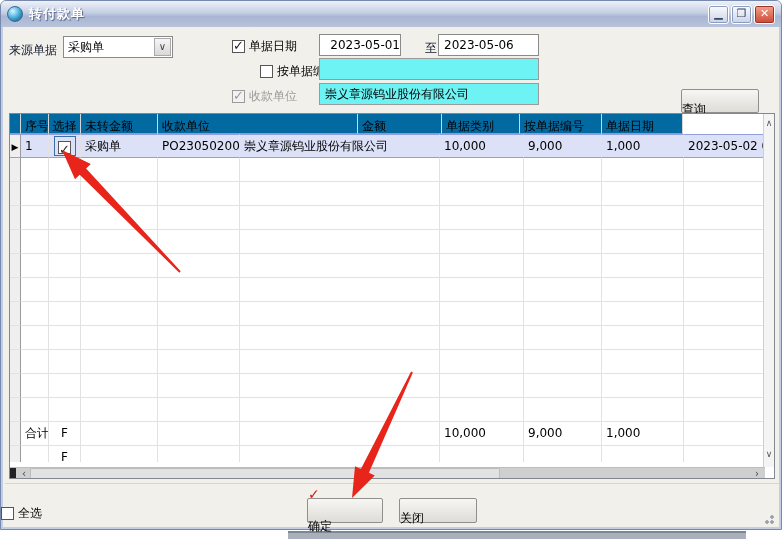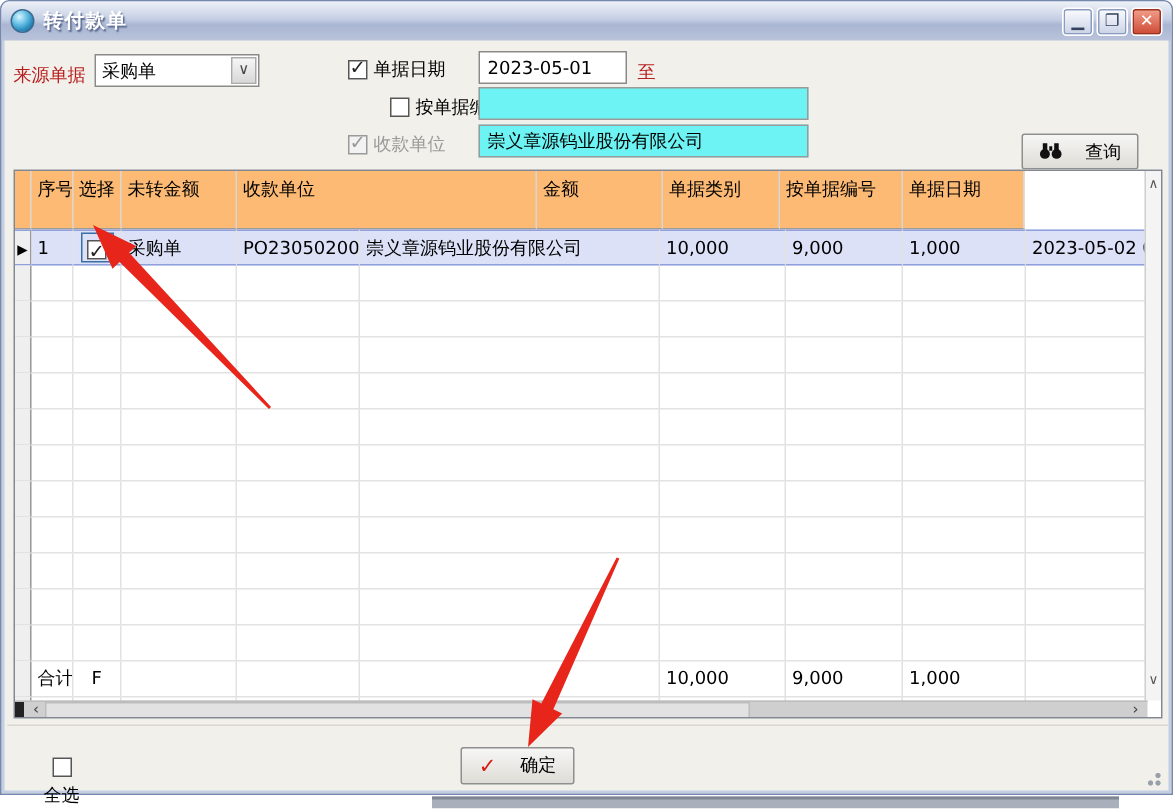--- a/index.html
+++ b/index.html
@@ -23,46 +23,46 @@
     border:1px solid #3b6a90; margin-right:6px; flex:0 0 auto; }
   .title-text { color:#ffffff; font-weight:bold; font-size:13px; text-shadow:1px 1px 1px #56638a; letter-spacing:1px; }
   .winbtns { margin-left:auto; display:flex; gap:2px; }
   .winbtn { width:21px; height:19px; border:1px solid #ffffff; border-radius:3px;
     font-size:11px; line-height:16px; text-align:center; color:#33425e;
     background:linear-gradient(to bottom,#fbfcfe,#c9d2e6); box-shadow:0 0 0 1px #8a9cc0 inset; cursor:pointer; }
   .winbtn.close { background:linear-gradient(to bottom,#f3a08c,#cc4934); color:#fff; font-weight:bold;
     box-shadow:0 0 0 1px #9c3322 inset; }
 
   
-  .form-label { position:absolute; font-size:12px; color:#b91c1c; }
+  .form-label { position:absolute; font-size:12px; color:#0f172a; }
   .combo { position:absolute; left:62px; top:35px; width:110px; height:22px; background:#fff;
     border:1px solid #8a8a8a; display:flex; align-items:center; font-size:12px; padding-left:4px; }
   .combo .dd { margin-left:auto; width:17px; height:18px; margin-right:1px;
     background:linear-gradient(to bottom,#f6f6f6,#d8d8d8); border:1px solid #aaa;
     text-align:center; line-height:16px; font-size:10px; color:#444; }
   .cb { display:inline-block; width:13px; height:13px; background:#fff; border:1px solid #555;
     position:relative; vertical-align:-2px; }
   .cb.checked::after { content:"✓"; position:absolute; left:0px; top:-3px; font-size:13px; font-weight:bold; color:#222; }
   .cb.disabled { border-color:#9a9a9a; background:#f2f2f2; }
   .cb.disabled.checked::after { color:#9a9a9a; }
   .cbrow { position:absolute; font-size:12px; display:flex; align-items:center; gap:4px; }
   .txtinput { position:absolute; height:22px; background:#fff; border:1px solid #8a8a8a;
     font-size:12px; line-height:20px; padding-left:5px; }
   .cyan { background:#6df3f3; border:1px solid #9a9a9a; }
   .btn { position:absolute; background:linear-gradient(to bottom,#f6f6f4,#dedcd6);
     border:1px solid #8f8f8f; border-radius:2px; font-size:12px; color:#000;
-    display:flex; align-items:center; justify-content:center; gap:16px; cursor:pointer; }
+    display:flex; justify-content:center; gap:16px; cursor:pointer;flex-direction:column; }
 
   
   .grid { position:absolute; left:8px; top:112px; width:766px; height:366px;
     border:1px solid #828790; background:#fff; overflow:hidden; }
   .grow { display:flex; width:755px; }
   .gcell { border-right:1px solid #e2e2e2; border-bottom:1px solid #e2e2e2; height:24px;
     font-size:12px; line-height:22px; padding-left:4px; overflow:hidden; white-space:nowrap; flex:0 0 auto; }
-  .hdr .gcell { border-right:1px solid #d6d6d6; border-bottom:1px solid #9a9a9a; height:39px; line-height:24px; background:#fdba74; }
+  .hdr .gcell { border-right:1px solid #d6d6d6; border-bottom:1px solid #9a9a9a; height:20px; line-height:24px; background:#0369a1; }
   .c-gutter { width:11px; background:#efefef; border-right:1px solid #9a9a9a; padding:0; text-align:center; }
   .c-seq { width:28px; } .c-sel { width:32px; padding:0; text-align:center; }
   .c-type { width:77px; } .c-docno { width:82px; } .c-payee { width:200px; }
   .c-amount { width:84px; } .c-trans { width:78px; } .c-untrans { width:82px; }
   .c-date { width:81px; border-right:none; }
   .row-sel .gcell { background:#dce1f7; border-bottom:1px solid #8fa0dc; border-top:1px solid #8fa0dc; }
   .row-sel .c-gutter { background:#efefef; }
   .selcell-focus { display:inline-block; width:22px; height:20px; border:1px solid #3b6ea5; background:#dce1f7;
     margin-top:1px; text-align:center; }
   .rowptr { color:#000; font-size:9px; line-height:23px; }
@@ -107,22 +107,23 @@
     <span class="form-label" style="left:8px; top:41px;">来源单据</span>
     <div class="combo">
       <span>采购单</span>
       <span class="dd">∨</span>
     </div>
 
     <div class="cbrow" style="left:231px; top:37px;">
       <span class="cb checked" id="cb-date"></span>
       <span>单据日期</span>
     </div>
-    <div class="txtinput" style="left:318px; top:33px; width:99px;">2023-05-01</div>
+    <div class="txtinput" style="left:318px; top:33px; width:82px;text-align:right;">2023-05-01</div>
     <span class="form-label" style="left:424px; top:39px;">至</span>
+    <div class="txtinput" style="left:437px; top:33px; width:101px;">2023-05-06</div>
 
     <div class="cbrow" style="left:231px; top:62px;margin-left:28px;">
       <span class="cb" id="cb-docno"></span>
       <span>按单据编号</span>
     </div>
     <div class="txtinput cyan" style="left:318px; top:57px; width:220px;"></div>
 
     <div class="cbrow" style="left:231px; top:87px; color:#9a9a9a;">
       <span class="cb disabled checked" id="cb-payee"></span>
       <span>收款单位</span>
@@ -333,27 +334,35 @@
       </div>
       <div class="hscroll">
         <span class="hs-mark"></span>
         <span class="hs-arr" style="left:7px;">‹</span>
         <span class="hs-thumb"></span>
         <span class="hs-arr" style="right:1px;">›</span>
       </div>
     </div>
 
     <div class="footer-sep"></div>
-    <div class="cbrow" style="left:28px; top:504px;flex-direction:column;">
+    <div class="cbrow" style="left:0; top:504px;">
       <span class="cb" id="cb-all"></span>
       <span>全选</span>
     </div>
     <div class="btn" style="left:306px; top:497px; width:76px; height:25px;">
       <span class="check-red">✓</span>
       <span>确定</span>
+    </div>
+    <div class="btn" style="left:398px; top:497px; width:78px; height:25px;">
+      <svg width="16" height="13" viewBox="0 0 16 13">
+        <rect x="1" y="2" width="14" height="10" fill="#f4d31a" stroke="#8a7400" stroke-width="1"></rect>
+        <rect x="1" y="1" width="6" height="3" fill="#f4d31a" stroke="#8a7400" stroke-width="1"></rect>
+        <path d="M8 9 L8 5.5 L6.2 5.5 M6.2 5.5 L7.6 4.2 M6.2 5.5 L7.6 6.8" stroke="#1a1a1a" stroke-width="1.2" fill="none"></path>
+      </svg>
+      <span>关闭</span>
     </div>
     <div class="grip"></div>
   </div>
 
   <svg class="overlay" viewBox="0 0 782 539">
     <polygon points="62,150 90.8,164 86.1,168.5 180.7,271.3 179.3,272.7 79.7,174.7 75,179.2" fill="#e8251a"></polygon>
     <polygon points="352,498 355,466.2 360.9,469 411.1,371.6 412.9,372.4 368.9,472.8 374.8,475.6" fill="#e8251a"></polygon>
   </svg>
 </div>
 

